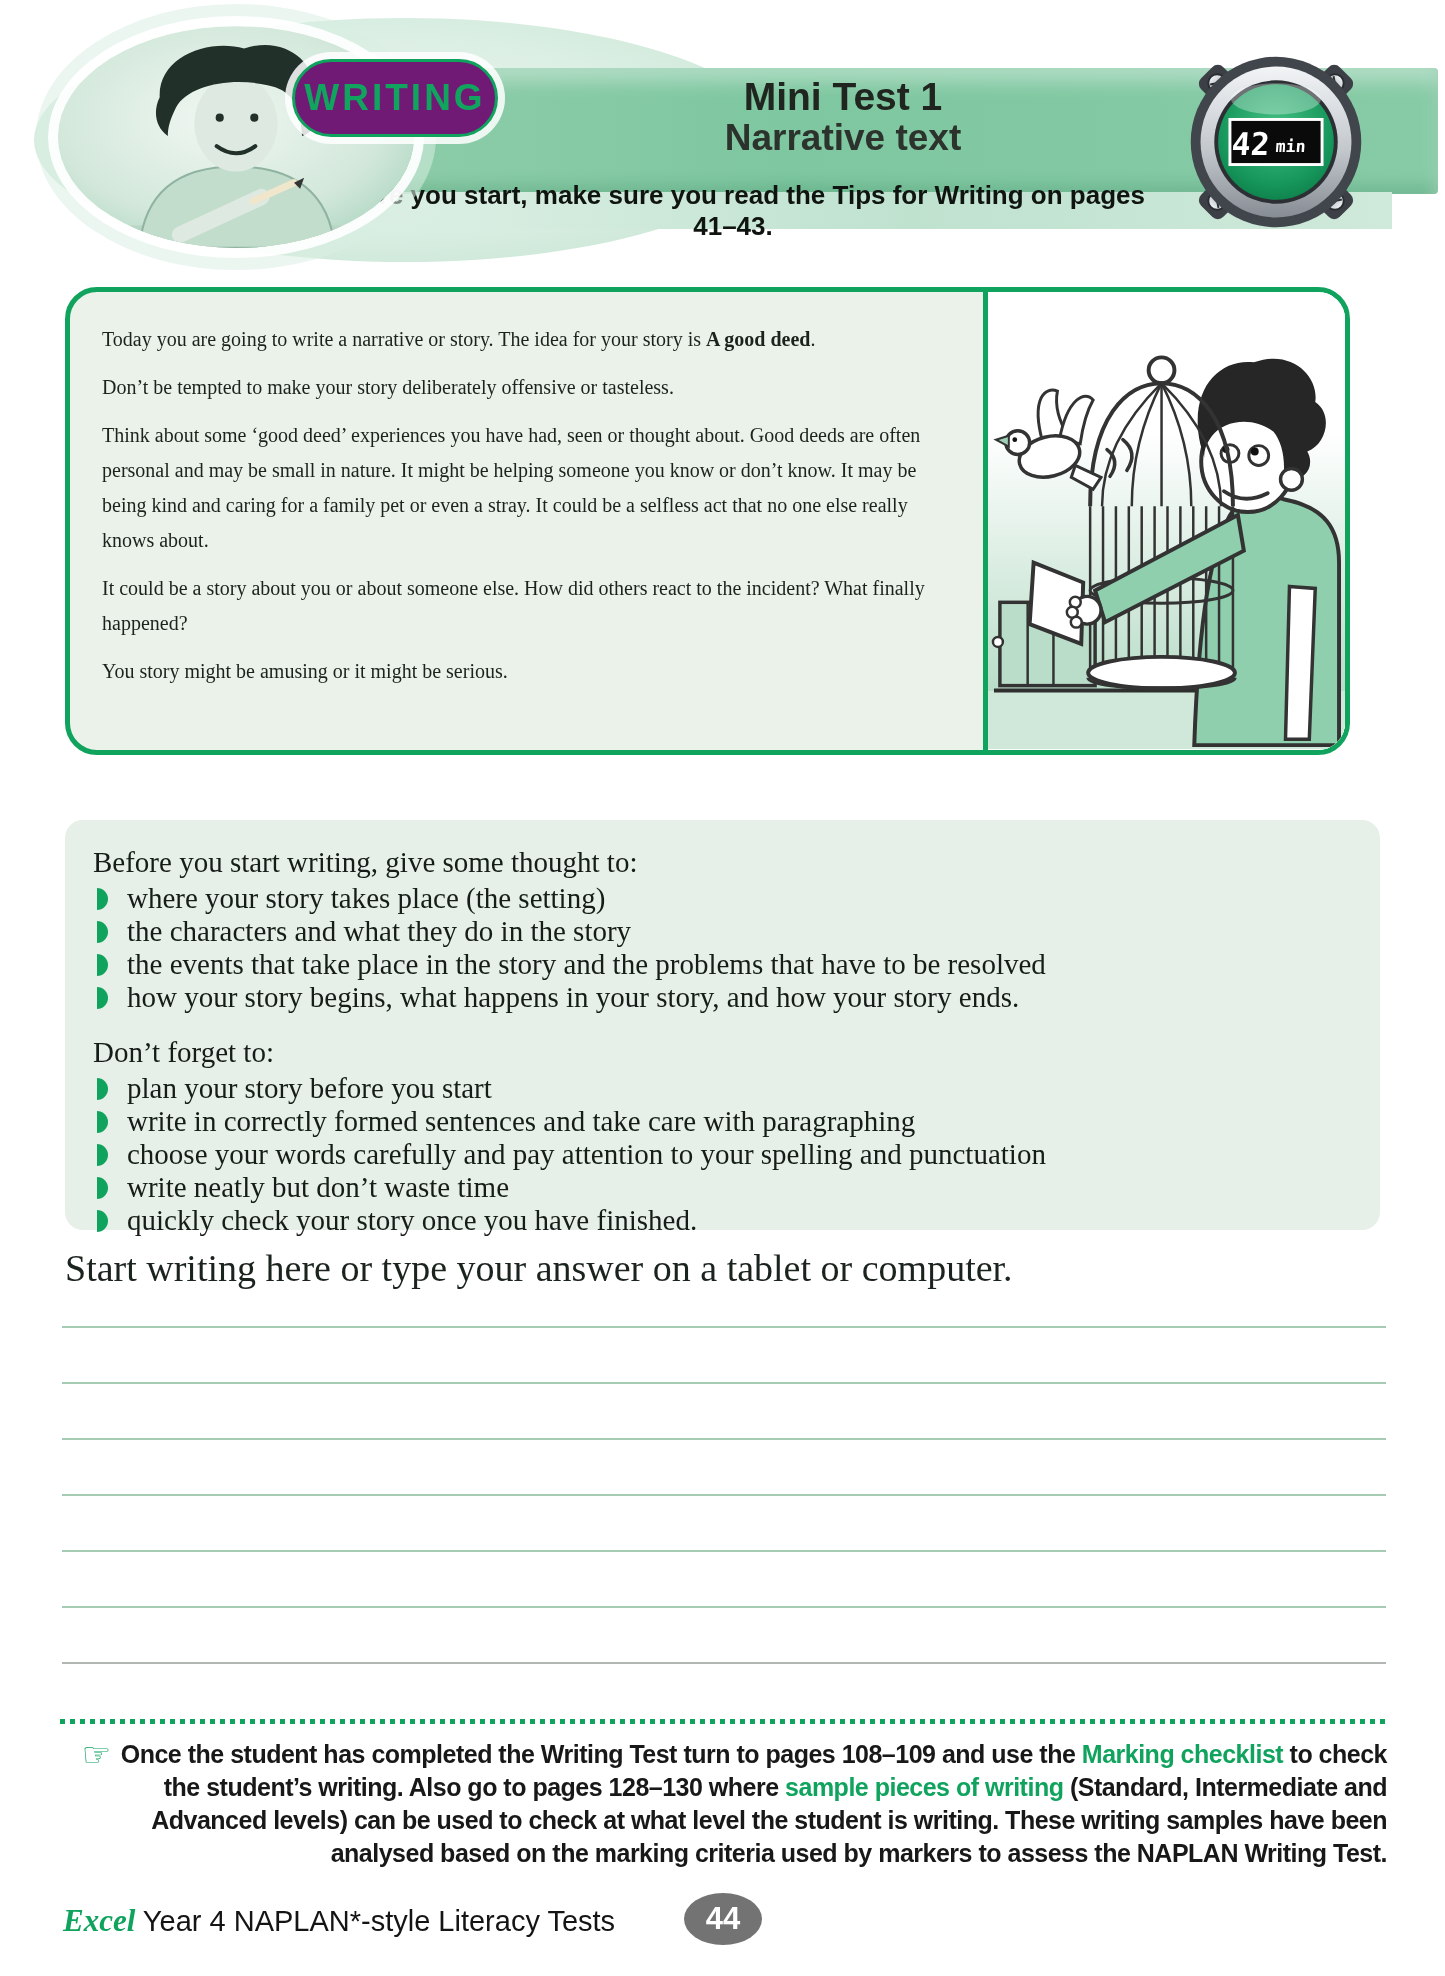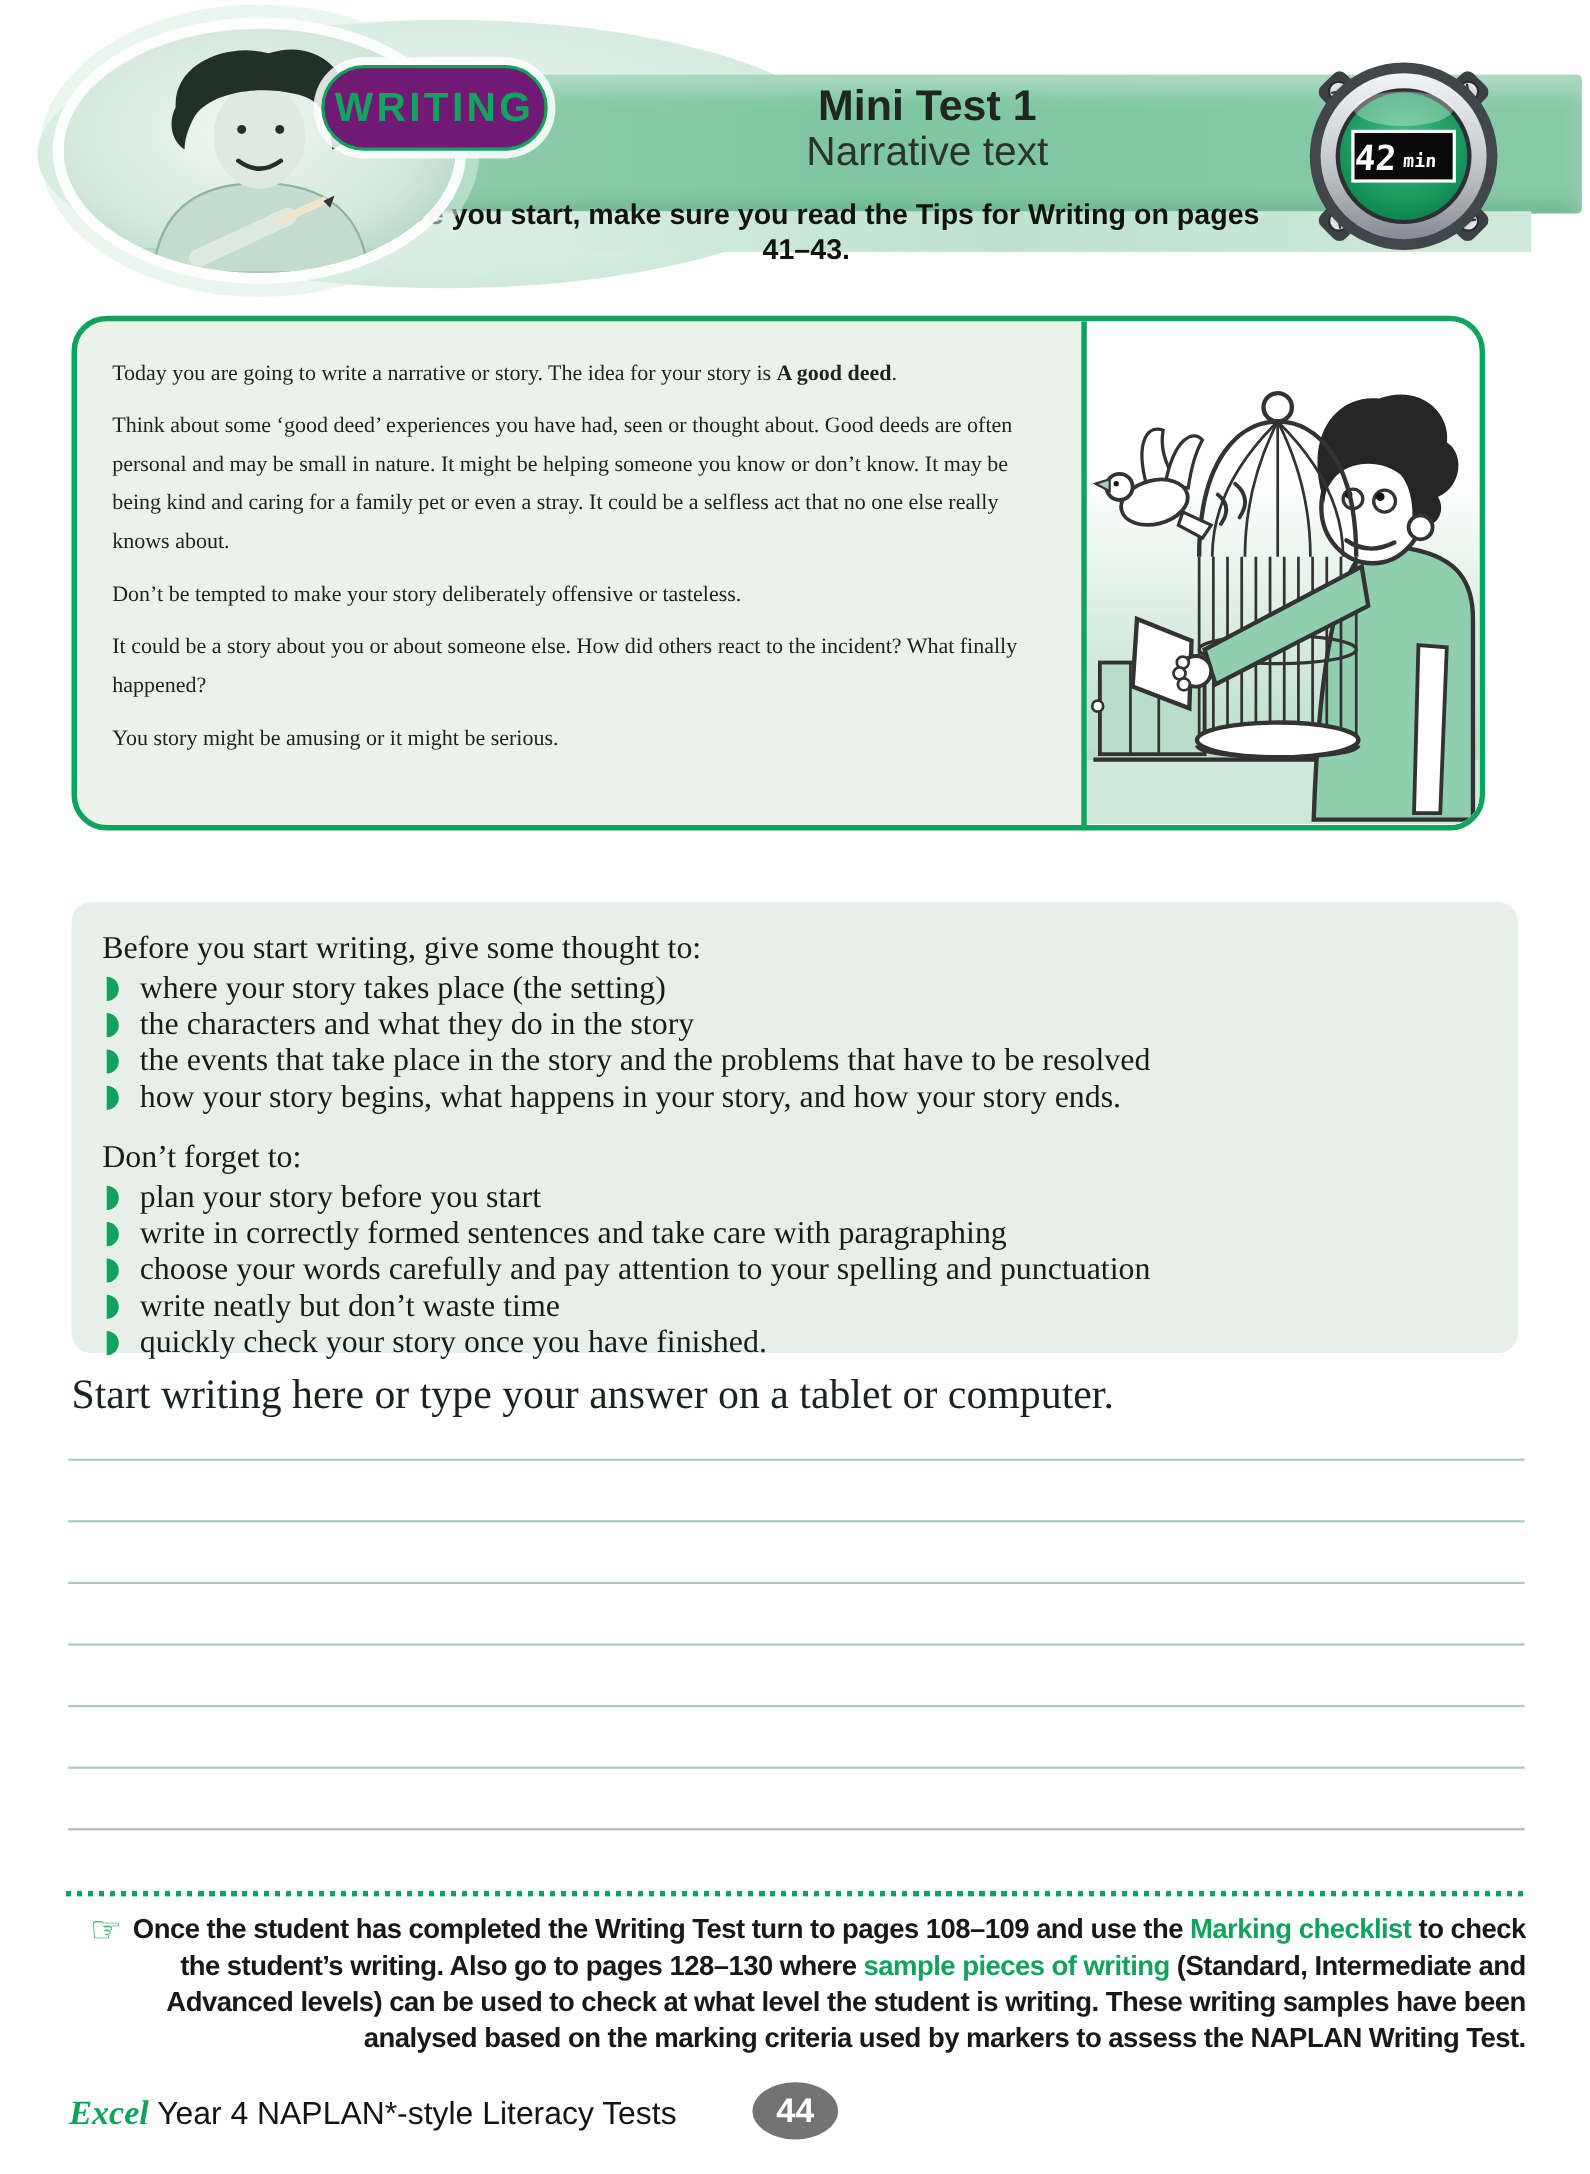--- a/index.html
+++ b/index.html
@@ -23,21 +23,21 @@
   .photo svg { display:block; width:100%; height:100%; }
   .writing-pill { position:absolute; left:292px; top:59px; width:206px; height:78px; z-index:4;
            background:#701a75; border:3px solid #10a35e; border-radius:40px;
            box-shadow:0 0 0 7px rgba(255,255,255,.85);
            display:flex; align-items:center; justify-content:center; }
   .writing-pill span { font-family:"Liberation Sans",sans-serif; font-weight:bold; font-size:37px;
            letter-spacing:3px; color:#11a45f; }
   .title-block { position:absolute; left:593px; top:76px; width:500px; text-align:center; z-index:3;
            font-family:"Liberation Sans",sans-serif; }
   .title-block .t1 { font-size:39px; font-weight:bold; color:#20261f; line-height:42px; }
-  .title-block .t2 { font-size:37px; font-weight:normal; color:#2c332d; line-height:40px; }
+  .title-block .t2 { font-size:37px; font-weight:bold; color:#2c332d; line-height:40px; }
   .timer { position:absolute; left:1178px; top:44px; width:196px; height:196px; z-index:5; }
 
   
   .prompt-box { position:absolute; left:65px; top:287px; width:1285px; height:468px;
            border:5px solid #10a35e; border-radius:32px; display:flex; overflow:hidden; background:#eaf2ea; z-index:2; }
   .prompt-text { flex:1 1 auto; padding:30px 34px 20px 32px; font-size:20px; line-height:35px; color:#1b231d; }
   .prompt-text p { margin-bottom:13px; }
   .prompt-illustration { width:362px; flex:0 0 362px; border-left:5px solid #10a35e; background:#ffffff; }
   .prompt-illustration svg { display:block; width:100%; height:100%; }
 
@@ -162,22 +162,22 @@
     <rect x="53" y="77" width="94" height="46" fill="#0a0a0a" stroke="#ffffff" stroke-width="3"></rect>
     <text x="62" y="113" font-family="DejaVu Sans Mono, monospace" font-weight="bold" font-size="32" fill="#ffffff" transform="skewX(-4)">42</text>
     <text x="107" y="110" font-family="DejaVu Sans Mono, monospace" font-weight="bold" font-size="17" fill="#ffffff" transform="skewX(-4)">min</text>
     <ellipse cx="100" cy="56" rx="46" ry="16" fill="#ffffff" opacity="0.32"></ellipse>
   </svg>
 </div>
 
 <div class="prompt-box">
   <div class="prompt-text">
     <p><span>Today you are going to write a narrative or story. The idea for your story is </span><b>A good deed</b><span>.</span></p>
+    <p>Don’t be tempted to make your story deliberately offensive or tasteless.</p>
     <p>Think about some ‘good deed’ experiences you have had, seen or thought about. Good deeds are often personal and may be small in nature. It might be helping someone you know or don’t know. It may be being kind and caring for a family pet or even a stray. It could be a selfless act that no one else really knows about.</p>
-    <p>Don’t be tempted to make your story deliberately offensive or tasteless.</p>
     <p>It could be a story about you or about someone else. How did others react to the incident? What finally happened?</p>
     <p>You story might be amusing or it might be serious.</p>
   </div>
   <div class="prompt-illustration">
     <svg viewBox="0 0 360 460">
       <defs>
         <linearGradient id="bgg" x1="0" y1="0" x2="0" y2="1">
           <stop offset="0%" stop-color="#ffffff"></stop>
             <stop offset="100%" stop-color="#b9ddc8"></stop>
         </linearGradient>

